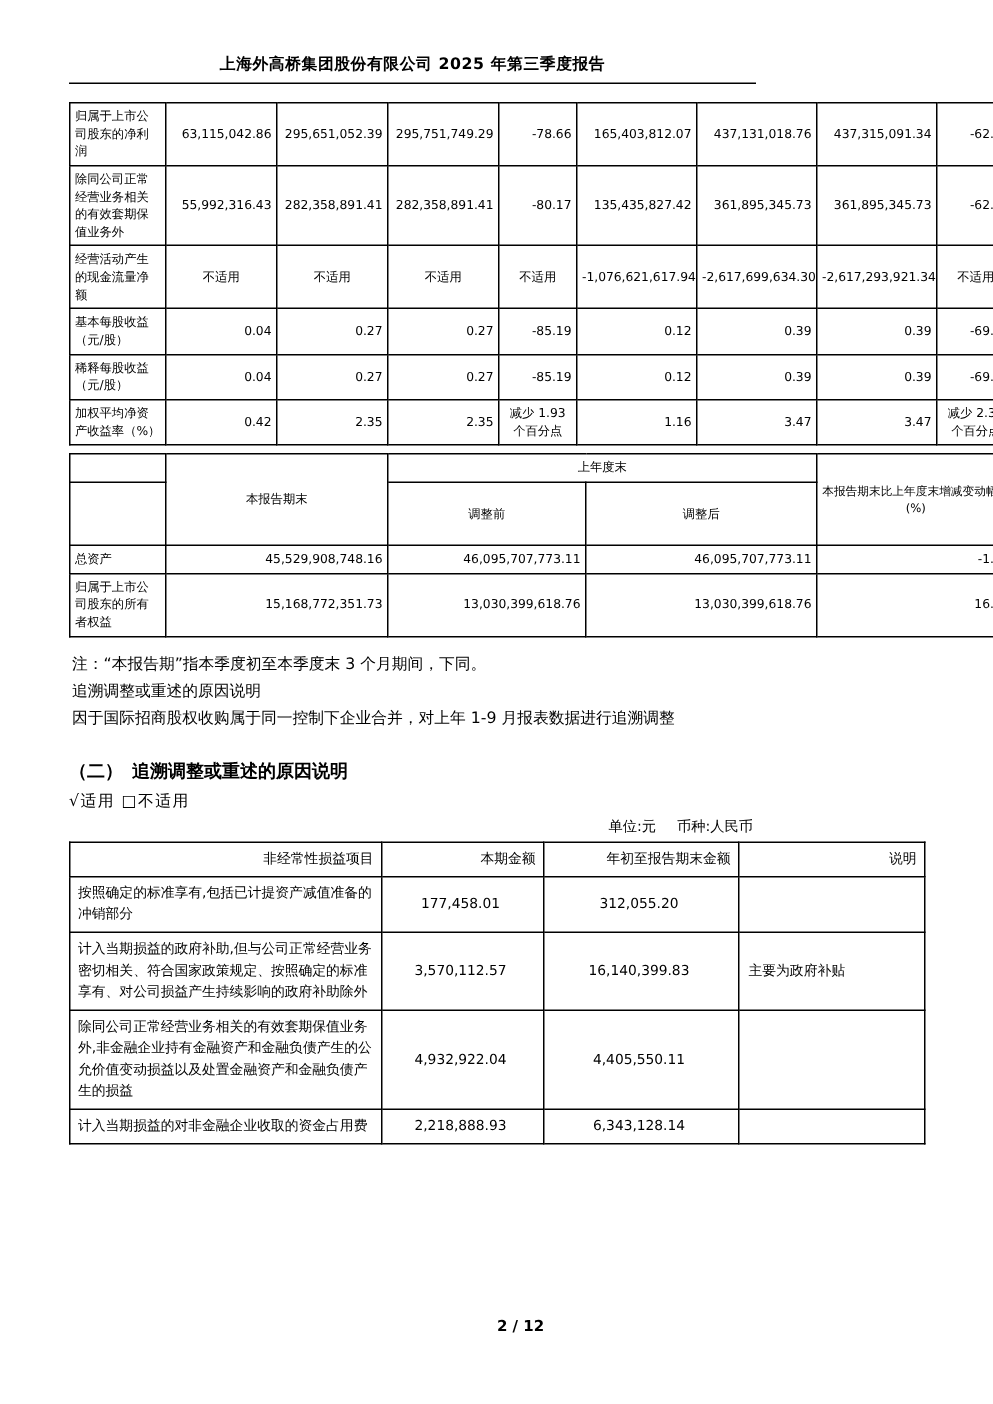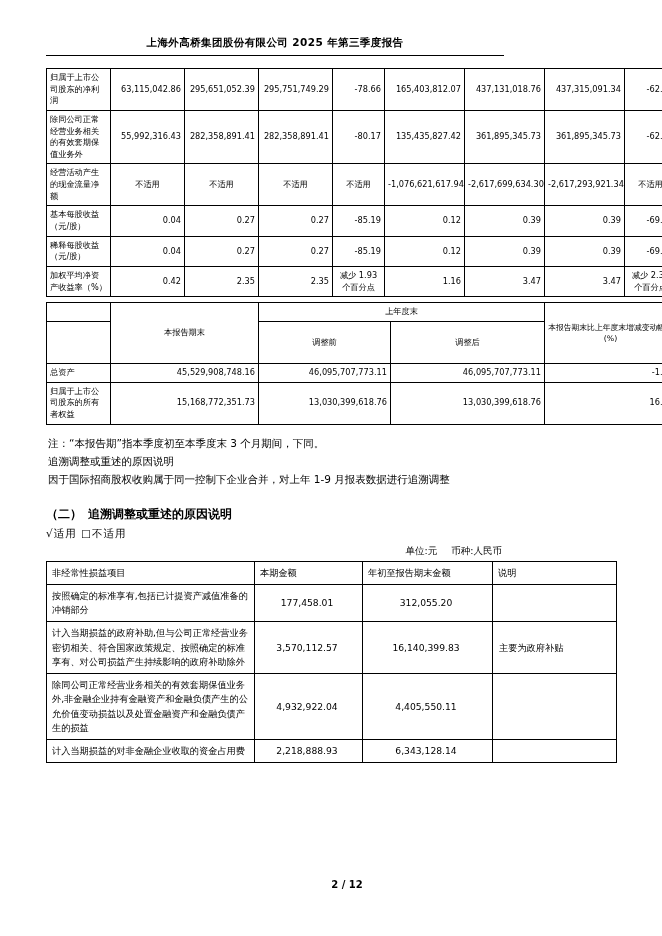--- a/index.html
+++ b/index.html
@@ -92,21 +92,21 @@
   }
   .unit-line span { margin-left: 14px; }
 
   table.t3 td {
     font-size: 9.2px;
     line-height: 1.55;
     padding: 4px 5px;
   }
   table.t3 td.c-item { text-align: left; }
   table.t3 td.c-num { text-align: center; padding-right: 8px; }
-  table.t3 td.c-head { text-align: left; font-weight: normal; }
+  table.t3 td.c-head { text-align: right; font-weight: normal; }
   table.t3 td.c-desc { text-align: left; padding-left: 6px; }
 
   .footer {
     position: absolute;
     bottom: 46px;
     left: 16px;
     width: 662px;
     text-align: center;
     font-size: 10px;
     font-weight: bold;

